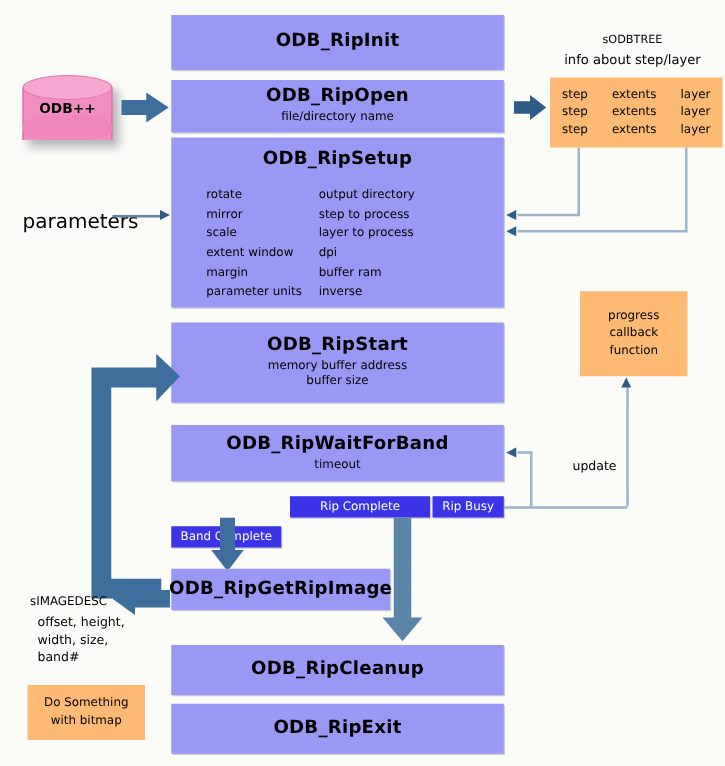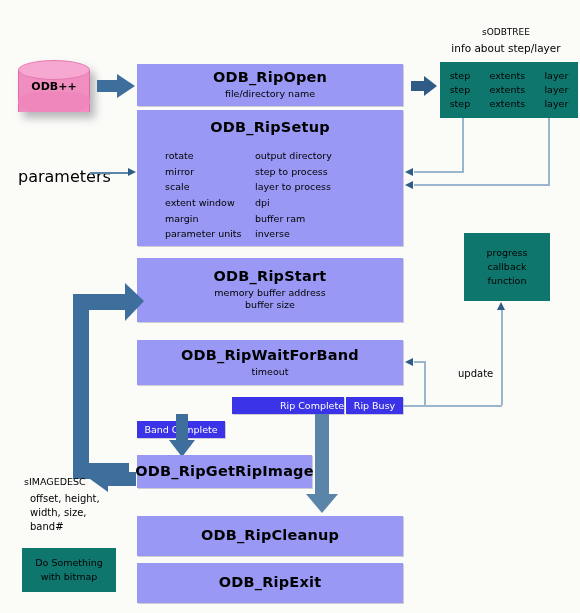--- a/index.html
+++ b/index.html
@@ -49,21 +49,21 @@
     font-size: 9.5px;
     display: flex;
     align-items: center;
     justify-content: center;
     box-sizing: border-box;
     box-shadow: 1px 1px 0 rgba(120,120,140,0.35);
   }
   
   .lightbox {
     position: absolute;
-    background: #0f766e;
+    background: #fdba74;
     box-sizing: border-box;
     display: flex;
     flex-direction: column;
     align-items: center;
     justify-content: center;
     text-align: center;
     font-size: 9.5px;
     line-height: 1.45;
     color: #000;
   }
@@ -158,20 +158,23 @@
     <div class="body"></div>
     <div class="bottom"></div>
     <div class="top"></div>
     <div class="cyl-label">ODB++</div>
   </div>
 
   <svg class="thickarrow" style="left:97px; top:74px;" width="40" height="24">
     <polygon points="0,6 20,6 20,0 38,12 20,24 20,18 0,18" fill="#3d6e9c"></polygon>
   </svg>
 
+  <div class="apibox" style="left:137px; top:12px; width:266px; height:44px;">
+    <div class="title">ODB_RipInit</div>
+  </div>
 
   <div class="apibox" style="left:137px; top:64px; width:266px; height:42px;">
     <div class="title">ODB_RipOpen</div>
     <div class="sub">file/directory name</div>
   </div>
 
   <div class="apibox" style="left:137px; top:110px; width:266px; height:136px; justify-content:flex-start;">
     <div class="title" style="margin-top:10px;">ODB_RipSetup</div>
     <div style="display:flex; width:100%; padding:0 28px; box-sizing:border-box; margin-top:12px; justify-content:space-between;">
       <div style="text-align:left; font-size:9.5px; line-height:1.65;">
@@ -237,21 +240,21 @@
   </div>
 
   <div class="apibox" style="left:137px; top:340px; width:266px; height:45px;">
     <div class="title">ODB_RipWaitForBand</div>
     <div class="sub">timeout</div>
   </div>
 
   <div class="chip" style="left:137px; top:397px; width:88px; height:17px;margin-top:24px;">
     <span>Band Complete</span>
   </div>
-  <div class="chip" style="left:232px; top:397px; width:112px; height:17px;justify-content:flex-end;">
+  <div class="chip" style="left:232px; top:397px; width:112px; height:17px;">
     <span>Rip Complete</span>
   </div>
   <div class="chip" style="left:346px; top:397px; width:57px; height:17px;">
     <span>Rip Busy</span>
   </div>
 
   <div class="hline" style="left:403px; top:405px; width:99px;"></div>
   <div class="vline" style="left:424px; top:362px; height:44px;"></div>
   <div class="hline" style="left:414px; top:361px; width:12px;"></div>
   <div class="arrowhead-left" style="left:405px; top:358px;"></div>

